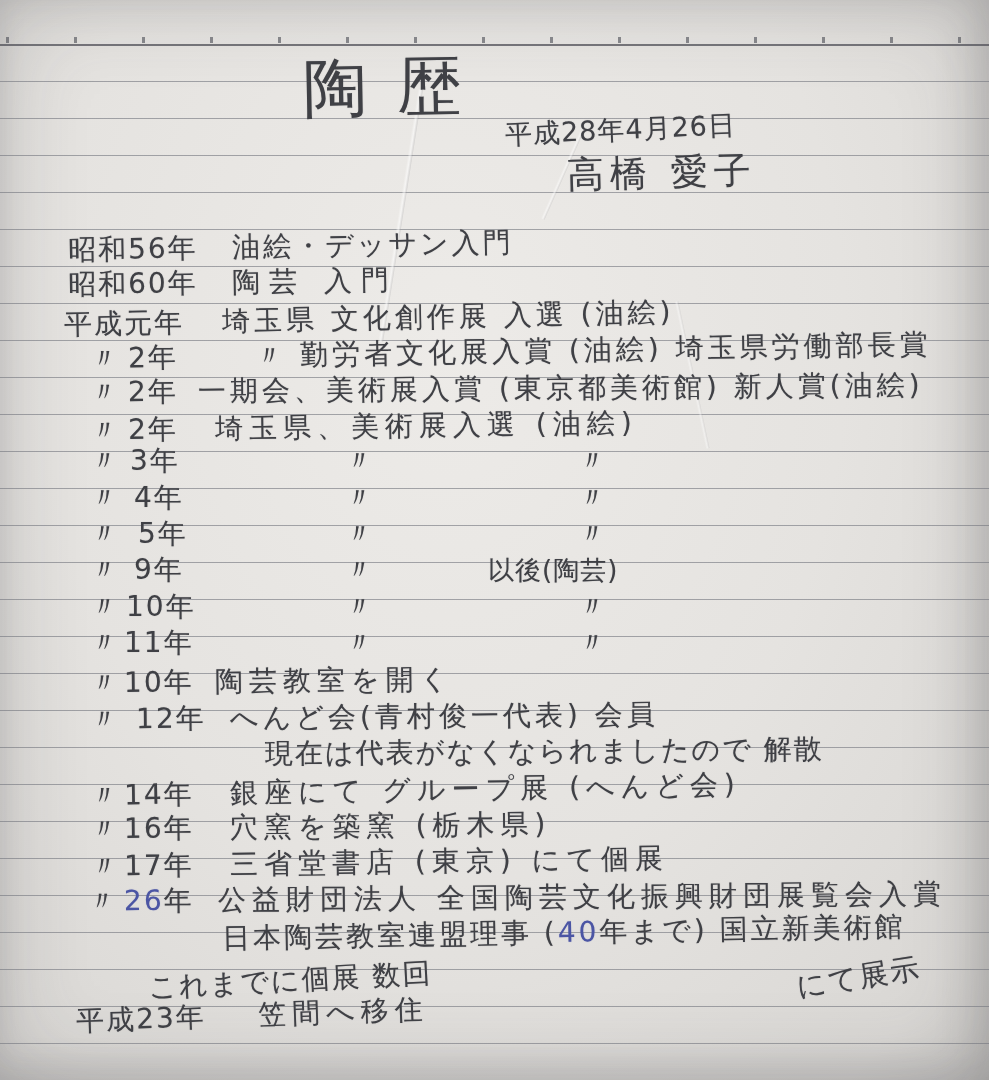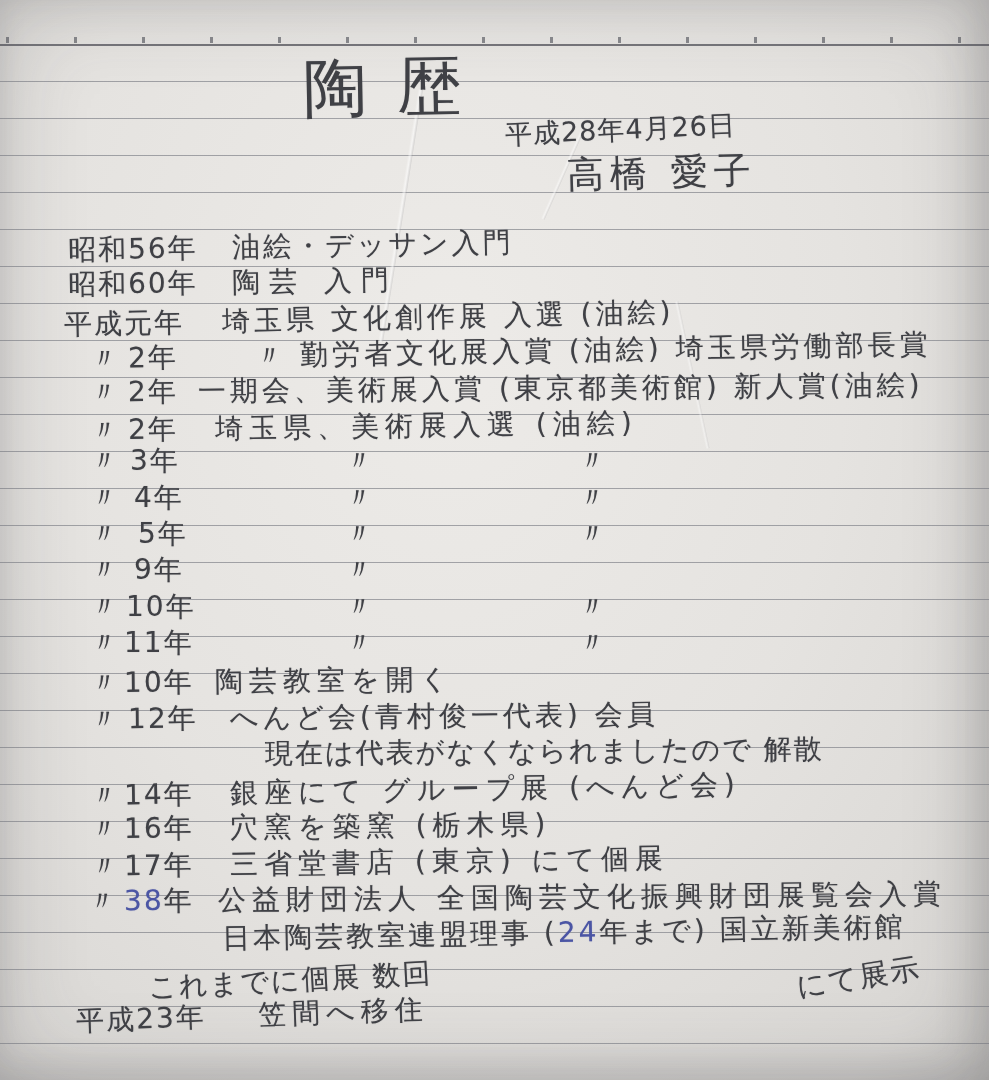--- a/index.html
+++ b/index.html
@@ -119,20 +119,21 @@
     <span class="sp" style="left:90px">〃</span>
     <span class="sp" style="left:138px">5年</span>
     <span class="sp" style="left:345px">〃</span>
     <span class="sp" style="left:578px">〃</span>
   </div>
 
   <div class="row hw" style="top:551px">
     <span class="sp" style="left:90px">〃</span>
     <span class="sp" style="left:134px">9年</span>
     <span class="sp" style="left:345px">〃</span>
+    <span class="sp" style="left:488px;font-size:26px;letter-spacing:1px">以後(陶芸)</span>
   </div>
 
   <div class="row hw" style="top:588px">
     <span class="sp" style="left:90px">〃</span>
     <span class="sp" style="left:126px">10年</span>
     <span class="sp" style="left:345px">〃</span>
     <span class="sp" style="left:578px">〃</span>
   </div>
 
   <div class="row hw" style="top:624px">
@@ -143,21 +144,21 @@
   </div>
 
   <div class="row hw" style="top:660px;transform:rotate(-0.6deg)">
     <span class="sp" style="left:90px">〃</span>
     <span class="sp" style="left:124px">10年</span>
     <span class="sp" style="left:215px;letter-spacing:6px">陶芸教室を開く</span>
   </div>
 
   <div class="row hw" style="top:697px;transform:rotate(-0.5deg)">
     <span class="sp" style="left:90px">〃</span>
-    <span class="sp" style="left:128px">12年</span>
+    <span class="sp" style="left:136px">12年</span>
     <span class="sp" style="left:230px;letter-spacing:4px">へんど会(青村俊一代表) 会員</span>
   </div>
 
   <div class="row hw" style="top:733px;transform:rotate(-0.5deg)">
     <span class="sp" style="left:265px;letter-spacing:2px">現在は代表がなくなられましたので 解散</span>
   </div>
 
   <div class="row hw" style="top:770px;transform:rotate(-1deg)">
     <span class="sp" style="left:90px">〃</span>
     <span class="sp" style="left:124px">14年</span>
@@ -171,26 +172,26 @@
   </div>
 
   <div class="row hw" style="top:842px;transform:rotate(-0.8deg)">
     <span class="sp" style="left:90px">〃</span>
     <span class="sp" style="left:124px">17年</span>
     <span class="sp" style="left:230px;letter-spacing:6px">三省堂書店 (東京) にて個展</span>
   </div>
 
   <div class="row hw" style="top:879px;transform:rotate(-0.5deg)">
     <span class="sp" style="left:88px">〃</span>
-    <span class="sp" style="left:124px"><span class="blue">38</span><span>年</span></span>
+    <span class="sp" style="left:124px"><span class="blue">26</span><span>年</span></span>
     <span class="sp" style="left:218px;letter-spacing:6px">公益財団法人 全国陶芸文化振興財団展覧会入賞</span>
   </div>
 
   <div class="row hw" style="top:915px;transform:rotate(-1deg)">
-    <span class="sp" style="left:222px;letter-spacing:3px"><span>日本陶芸教室連盟理事 (</span><span class="blue">24</span><span>年まで) 国立新美術館</span></span>
+    <span class="sp" style="left:222px;letter-spacing:3px"><span>日本陶芸教室連盟理事 (</span><span class="blue">40</span><span>年まで) 国立新美術館</span></span>
   </div>
 
   <div class="row hw" style="top:951px;transform:rotate(-3deg)">
     <span class="sp" style="left:148px;letter-spacing:2px">これまでに個展 数回</span>
   </div>
   <div class="sidenote hw" style="left:796px;top:958px">にて展示</div>
 
   <div class="row hw" style="top:988px;transform:rotate(-2deg)">
     <span class="sp" style="left:76px">平成23年</span>
     <span class="sp" style="left:258px;letter-spacing:6px">笠間へ移住</span>

